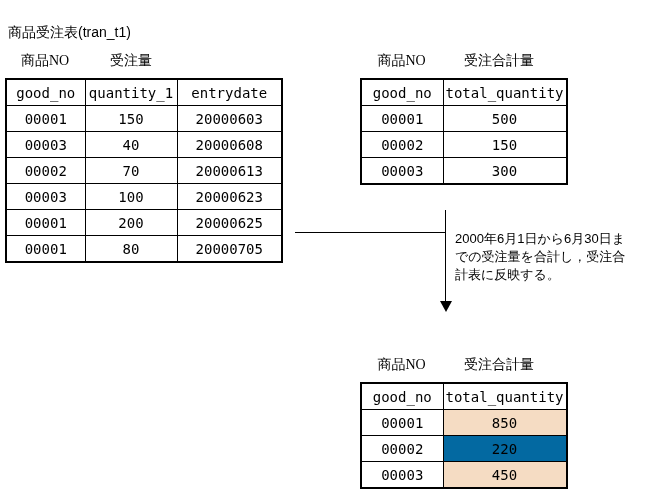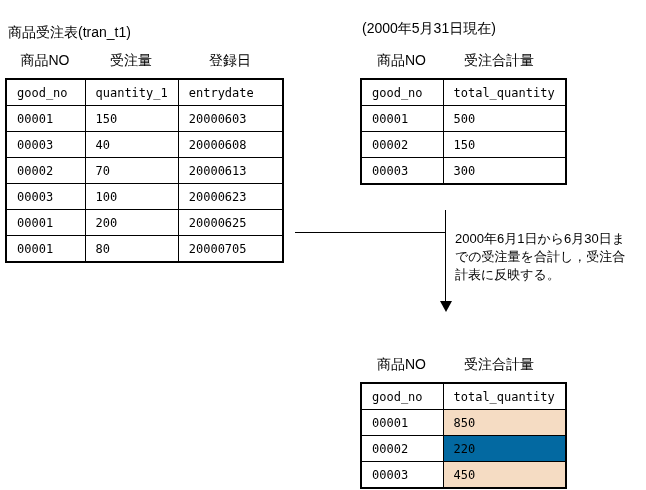--- a/index.html
+++ b/index.html
@@ -2,27 +2,27 @@
 <html><head>
 <meta charset="utf-8">
 <style>
   html,body { margin:0; padding:0; background:#fff; }
   .canvas {
     position:relative; width:646px; height:490px; background:#ffffff;
     color:#000; font-family:"Liberation Sans", sans-serif; overflow:hidden;
   }
   .abs { position:absolute; }
   .jp { font-size:14px; white-space:nowrap; line-height:17px; }
-  .labels { display:flex; }
+  .labels { display:flex;font-family:Liberation Serif, serif; }
   .labels span { display:block; text-align:center; font-size:14px; white-space:nowrap; }
   table.tbl { border-collapse:collapse; table-layout:fixed; border:2px solid #000; background:#fff; }
   table.tbl th, table.tbl td {
-    border:1px solid #000; text-align:left; vertical-align:middle;
-    height:25px; padding:0 10px; font-weight:normal;
-    font-family:"DejaVu Sans Mono", monospace; font-size:12px; overflow:hidden; white-space:nowrap;
+    border:1px solid #000; text-align:center; vertical-align:middle;
+    height:25px; padding:0 2px; font-weight:normal;
+    font-family:"DejaVu Sans Mono", monospace; font-size:14px; overflow:hidden; white-space:nowrap;
   }
   .hline { left:295px; top:232px; width:151px; height:1px; background:#000; }
   .vline { left:445px; top:210px; width:1px; height:92px; background:#000; }
   .arrowhead { left:440px; top:301px; width:0; height:0;
     border-left:6px solid transparent; border-right:6px solid transparent; border-top:11px solid #000; }
   .note { left:455px; top:230px; width:200px; font-size:13px; line-height:18px; white-space:pre-line; }
 
   
   .tran-title   { left:8px;   top:24px; }
   .tran-labels  { left:5px;   top:52px; width:278px; }
@@ -43,21 +43,20 @@
 </head>
 <body>
 
 <div class="canvas">
 
   <div class="abs jp tran-title">商品受注表(tran_t1)</div>
 
   <div class="abs labels tran-labels">
     <span class="c0">商品NO</span>
     <span class="c1">受注量</span>
-    <span class="c2">登録日</span>
   </div>
 
   <table class="tbl abs tran-table">
     <colgroup>
         <col style="width:79px">
         <col style="width:92px">
         <col style="width:105px">
       </colgroup>
     <tbody>
         <tr>
@@ -91,21 +90,20 @@
       <td>20000625</td>
     </tr>
     <tr>
       <td>00001</td>
       <td>80</td>
       <td>20000705</td>
     </tr>
   </tbody>
     </table>
 
-  <div class="abs jp mb-title2">(2000年5月31日現在)</div>
 
   <div class="abs labels mb-labels">
     <span class="c0">商品NO</span>
     <span class="c1">受注合計量</span>
   </div>
 
   <table class="tbl abs mb-table">
     <colgroup>
         <col style="width:82px">
         <col style="width:111px">

